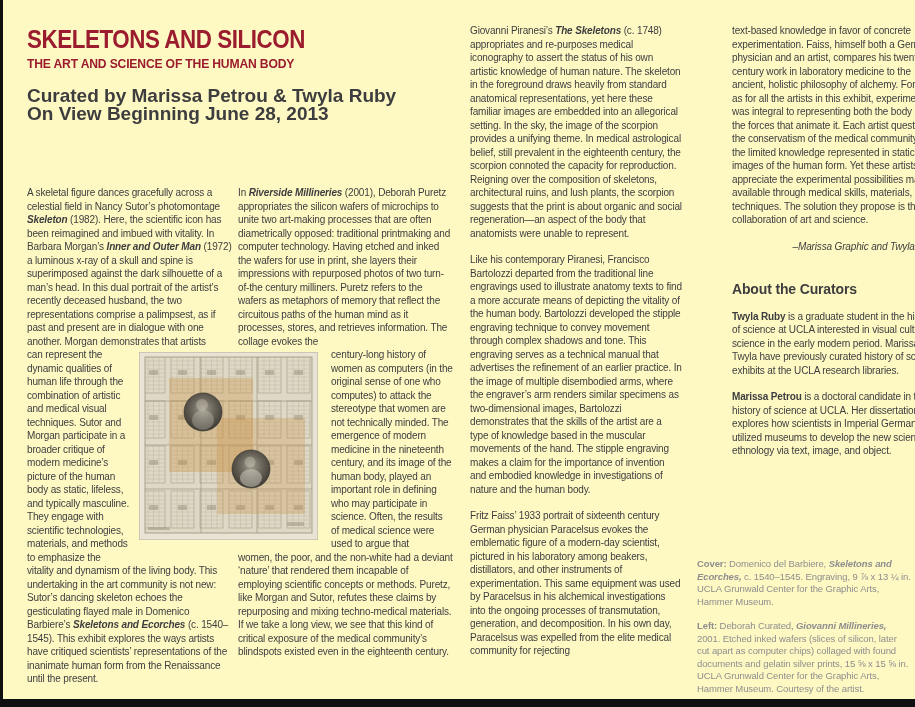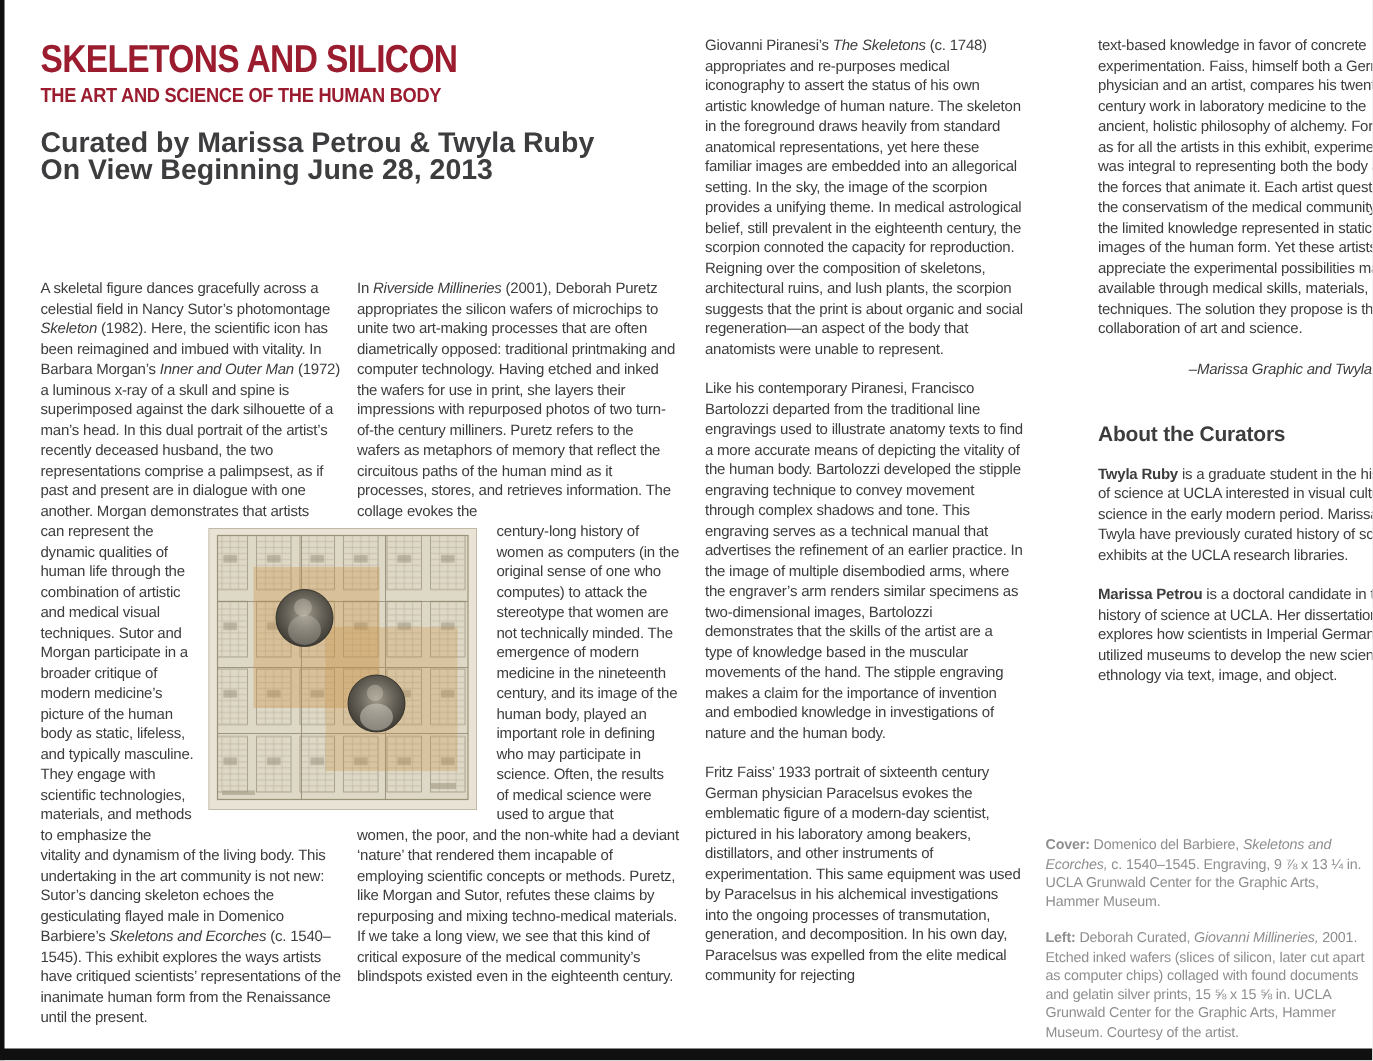--- a/index.html
+++ b/index.html
@@ -4,21 +4,21 @@
 <style>
   :root{
     --red:#9a1c2e;
     --ink:#3d3d3f;
     --cap:#8e8e8e;
   }
   html,body{margin:0;padding:0;background:#e9e9e9;}
   .page{
     position:relative;
     width:915px;height:707px;
-    background:#ffffff;
+    background:#fef9c3;
     font-family:"Liberation Sans", sans-serif;
     color:var(--ink);
     overflow:hidden;
     margin:0 auto;
   }
   .edge-left{position:absolute;left:0;top:0;width:3px;height:707px;background:#101010;z-index:5;}
   .edge-bottom{position:absolute;left:0;bottom:0;width:915px;height:8px;background:#101010;z-index:5;}
 
   .masthead{position:absolute;left:27px;top:26px;}
   .masthead h1{
@@ -37,21 +37,21 @@
   #col1{left:27px;top:186px;width:207px;}
   #col2{left:238px;top:186px;width:215px;}
   #col3{left:470px;top:24px;width:212px;}
   #col4{left:732px;top:24px;width:213px;}
 
   .blk{margin:0 0 13px 0;}
   .cont{margin-bottom:0;}
   .narrow-left{width:109px;min-height:190px;margin-bottom:0;}
   .narrow-right{margin-left:93px;width:122px;min-height:190px;margin-bottom:0;}
 
-  .it{font-style:italic;}
+  .it{font-style:italic;font-weight:bold;}
   .bd{font-weight:bold;}
 
   .signature{margin:13px 5px 0 0;text-align:right;font-style:italic;}
   .about-h{margin:30px 0 0;font-weight:bold;font-size:14px;}
   .bio{margin:13px 0 0;}
 
   .captions{position:absolute;left:697px;top:558px;width:214px;font-size:9.5px;line-height:12.5px;color:var(--cap);letter-spacing:-0.1px;}
   .cap{margin:0 0 12px 0;}
 
   .artwork{position:absolute;left:139px;top:352px;width:179px;height:188px;z-index:2;}

